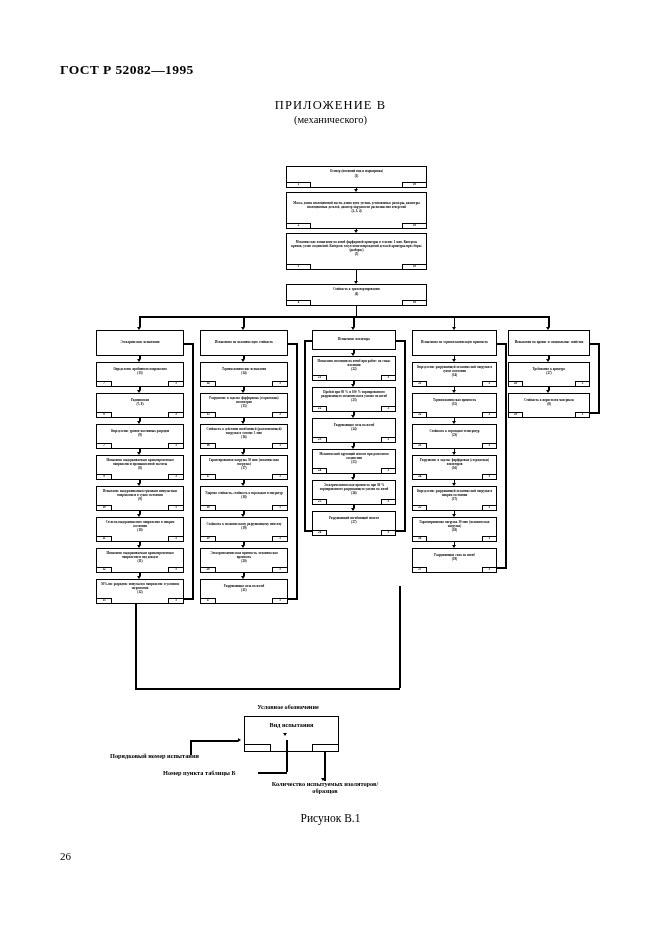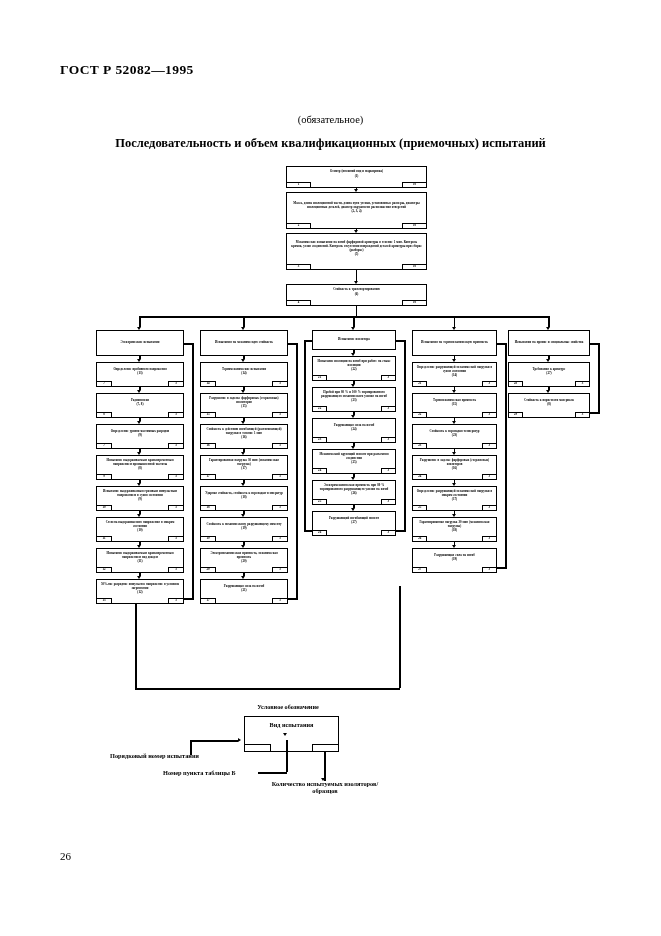--- a/index.html
+++ b/index.html
@@ -73,22 +73,22 @@
   .lg-cellR{right:0;width:26px;border-left:1.6px solid #000;}
   .lg-lbl{position:absolute;font-size:6.3px;font-weight:bold;white-space:nowrap;}
   .lg-lbl.ctr{text-align:center;white-space:normal;}
 </style>
 </head>
 <body>
 
 <div class="page">
 
   <div class="std-no">ГОСТ Р 52082—1995</div>
-  <div class="app-sub">(обязательное)</div>
-  <div class="fig-title">Последовательность и объем квалификационных (приемочных) испытаний</div>
+  <div class="app-label">ПРИЛОЖЕНИЕ В</div>
+  <div class="app-sub">(механического)</div>
 
   <div class="chart" id="chart">
       <div class="box" style="left:286px;top:166px;width:141px;height:22px;padding-bottom:5.4px;">
         <div class="cap">Осмотр (внешний вид и маркировка)</div>
         <div class="ref">(1)</div>
         <span class="cellL" style="width: 23.97px;">1</span>
         <span class="cellR" style="width: 23.97px;">10</span>
       </div>
       <div class="vline" style="left:355.7px;top:188px;height:0.6000000000000001px;"></div>
       <div class="arrow" style="left:353.9px;top:188.6px;"></div>
@@ -428,14 +428,15 @@
   <div class="hline" style="left:258px;top:772px;width:29px;"></div>
   <div class="arrow" style="left:283.4px;top:733px;"></div>
 
   <div class="vline" style="left:324px;top:752px;height:29px;"></div>
   <div class="arrow" style="left:321.4px;top:778px;"></div>
 
   <div class="lg-lbl" style="left:110px;top:752px;">Порядковый номер испытания</div>
   <div class="lg-lbl" style="left:163px;top:769px;">Номер пункта таблицы Б</div>
   <div class="lg-lbl ctr" style="left:270px;top:780px;width:110px;">Количество испытуемых изоляторов/образцов</div>
 
+  <div class="caption">Рисунок В.1</div>
   <div class="pageno">26</div>
 </div>
 
 </body></html>

